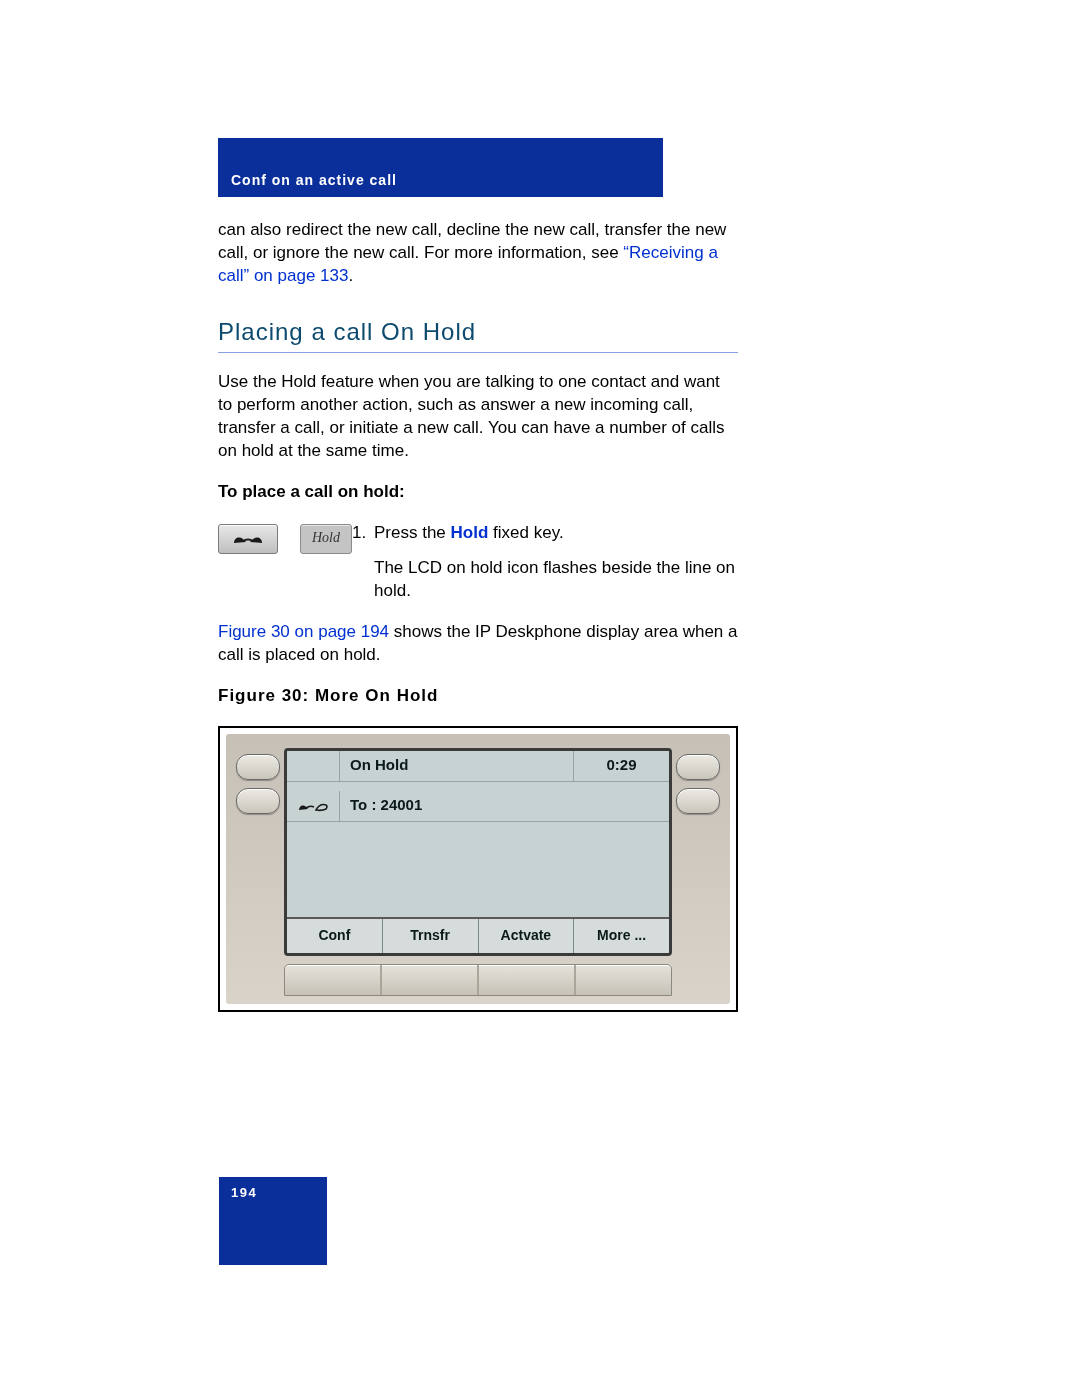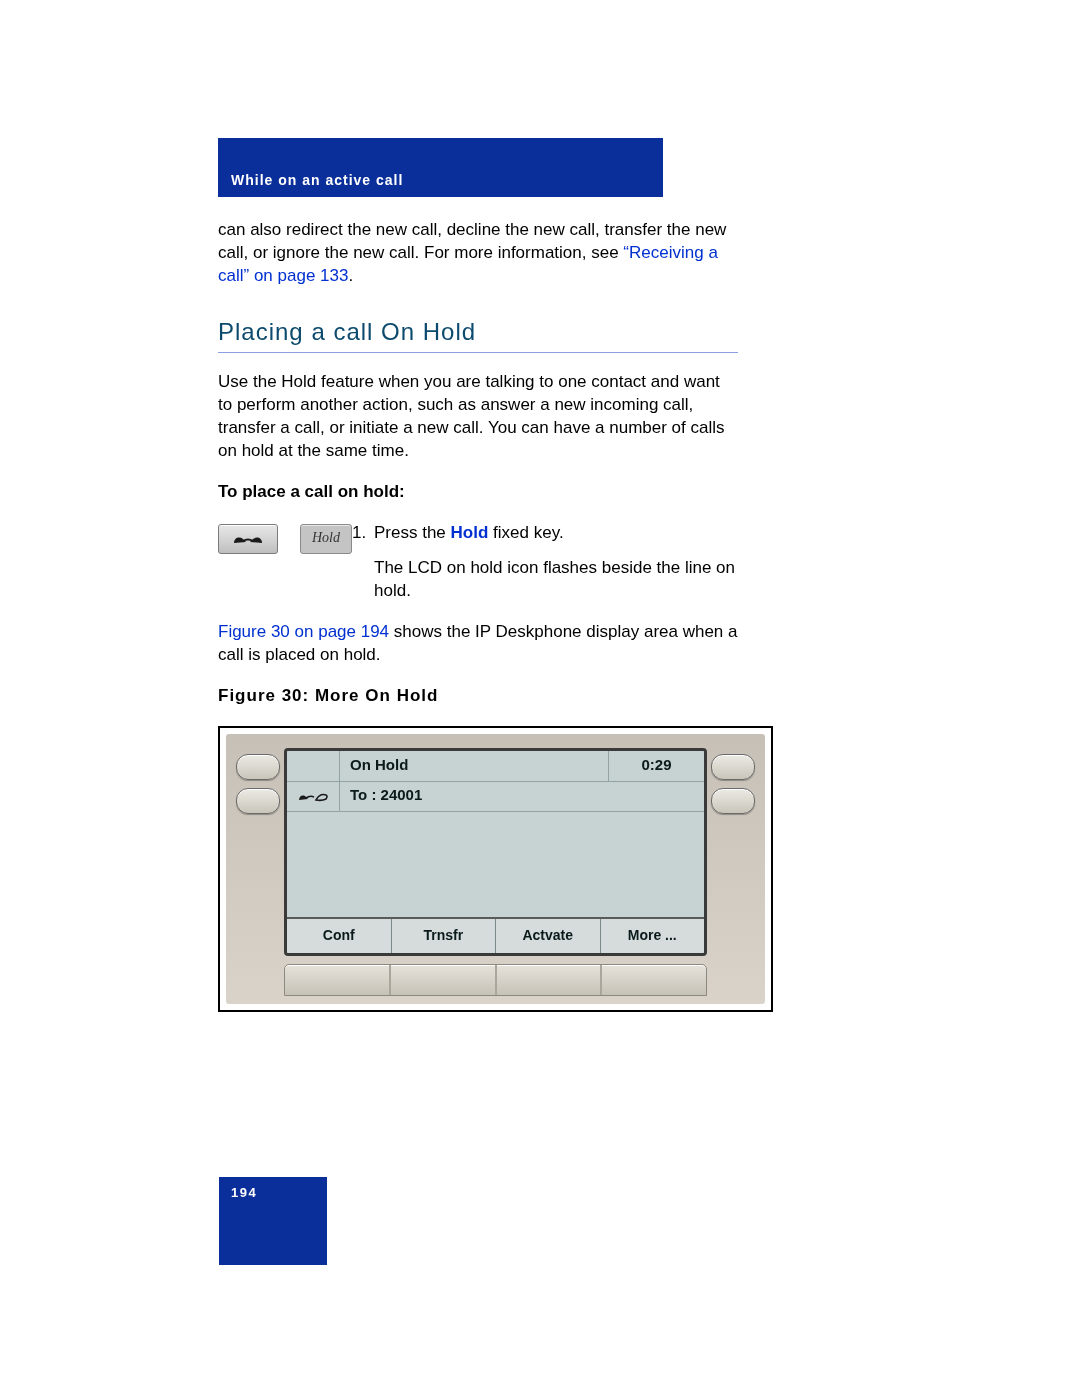--- a/index.html
+++ b/index.html
@@ -120,21 +120,20 @@
     margin: 30px 0 10px 0;
   }
 
   
   .figure {
     border: 2px solid #000;
     width: 516px;
     height: 282px;
     position: relative;
     overflow: hidden;
-    padding-left: 35px;
   }
   .phone-body {
     position: absolute;
     inset: 6px;
     background: linear-gradient(#c7c0b6, #d9d3ca);
     border-radius: 3px;
   }
   .screen-well {
     position: absolute;
     top: 14px;
@@ -260,21 +259,21 @@
     font-weight: bold;
     letter-spacing: 1.5px;
   }
 </style>
 </head>
 <body>
 
 <div class="page">
 
   <div class="header-band">
-    <span class="header-text">While on an active call</span>
+    <span class="header-text">Conf on an active call</span>
   </div>
 
   <div class="content">
 
     <p>
       <span>can also redirect the new call, decline the new call, transfer the new call, or ignore the new call. For more information, see </span><span class="cross-ref">“Receiving a call” on page 133</span><span>.</span>
     </p>
 
     <h2 class="section-heading">Placing a call On Hold</h2>
     <hr class="section-rule">
@@ -321,21 +320,21 @@
           <div class="side-btn"></div>
         </div>
 
         <div class="screen-well">
           <div class="lcd-area">
             <div class="lcd-row" style="top:0">
               <div class="col-left"></div>
               <div class="col-mid">On Hold</div>
               <div class="col-right">0:29</div>
             </div>
-            <div class="lcd-row" style="top:30px">
+            <div class="lcd-row" style="top:40px">
               <div class="col-left">
                 <svg width="32" height="14" viewBox="0 0 32 14">
                   <path d="M2 11 C2 7, 6 5, 9 8 L11 10 L2 11 Z" fill="#1a1a1a"></path>
                   <path d="M9 9 Q13 6 17 8" stroke="#1a1a1a" stroke-width="1.6" fill="none"></path>
                   <path d="M19 11 Q23 4 29 6 Q31 7 29 10 Q25 12 19 11 Z" fill="none" stroke="#1a1a1a" stroke-width="1.6"></path>
                 </svg>
               </div>
               <div class="col-mid" style="border-right:none">To : 24001</div>
               <div class="col-right"></div>
             </div>

